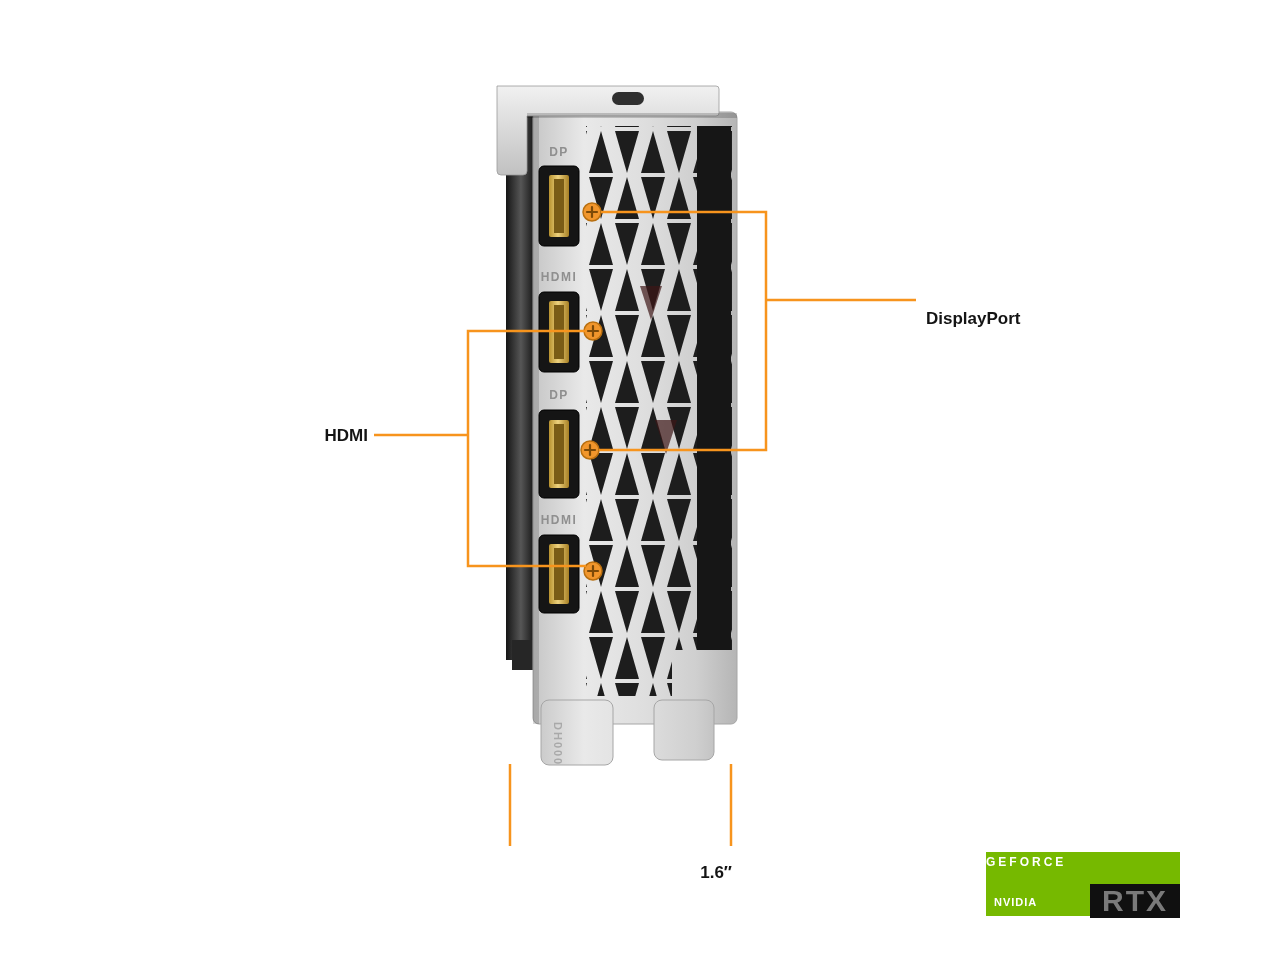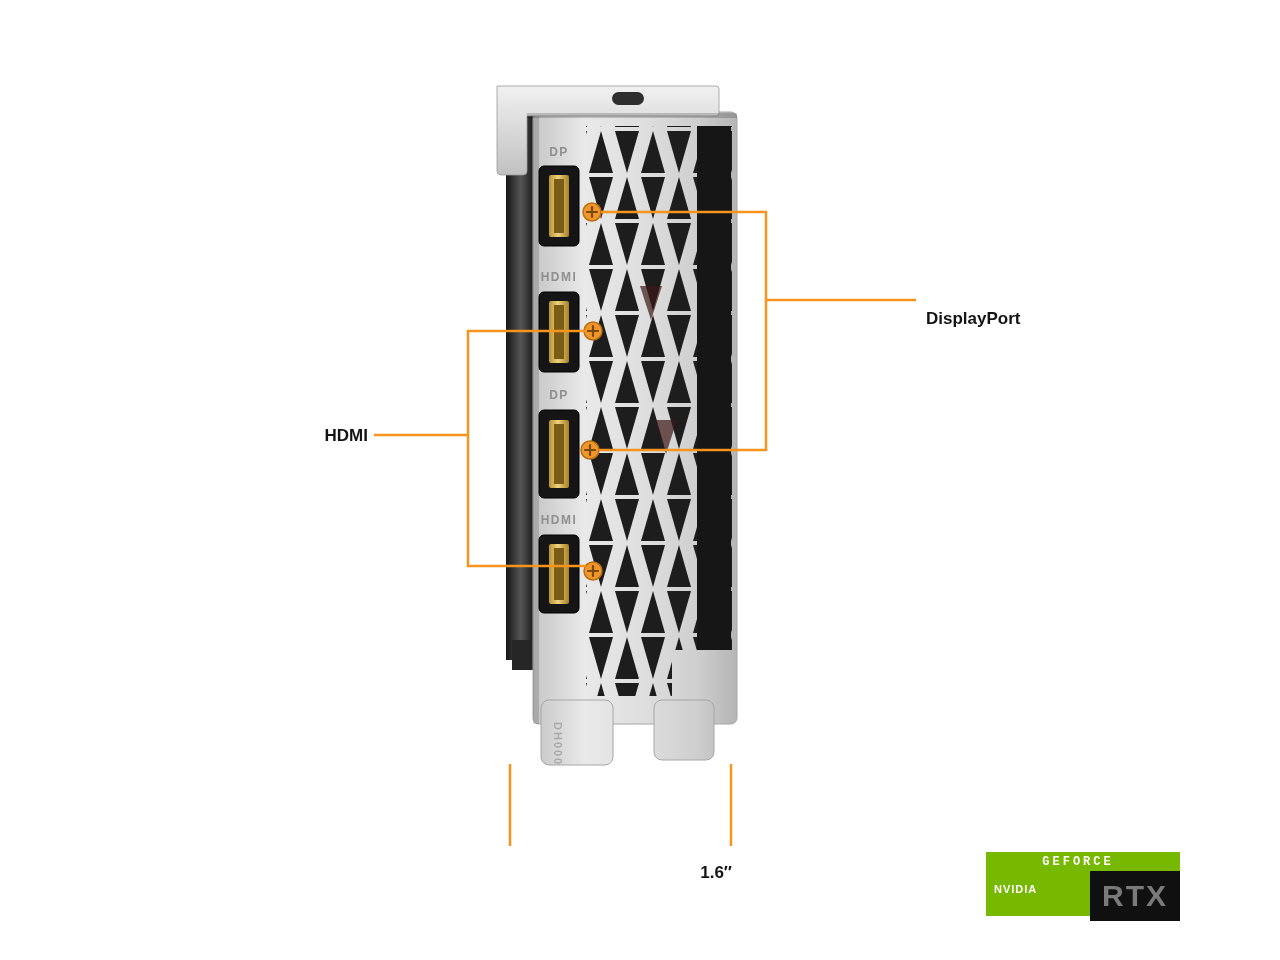--- a/index.html
+++ b/index.html
@@ -5,24 +5,24 @@
   * { margin:0; padding:0; box-sizing:border-box; }
   html,body { background:#ffffff; }
   body { font-family:"Liberation Sans", sans-serif; }
   .stage { position:relative; width:1280px; height:960px; background:#ffffff; overflow:hidden; }
   .abs { position:absolute; }
   .callout-label { position:absolute; font-weight:bold; font-size:17px; color:#141414; z-index:4; }
   .port-label { font-family:"Liberation Sans", sans-serif; font-weight:bold; font-size:12px; fill:#8f8f8f; letter-spacing:1.5px; }
   .stamp-label { font-family:"Liberation Sans", sans-serif; font-weight:bold; font-size:11px; fill:#a9a9a9; letter-spacing:2px; }
   .watermark { position:absolute; left:804px; top:845px; font-size:53px; color:rgba(128,128,128,0.92); z-index:3; white-space:nowrap; }
   .nv-badge { position:absolute; left:986px; top:852px; width:194px; height:64px; background:#76B900; z-index:2; display:flex; flex-direction:column; }
-  .nv-geforce { color:#ffffff; font-weight:bold; font-size:12px; letter-spacing:3px; text-align:center; padding:3px 10px 0 0;font-family:Liberation Mono, monospace; }
-  .nv-row { flex:1; display:flex; margin-top:2px; }
+  .nv-geforce { color:#ffffff; font-weight:bold; font-size:12px; letter-spacing:3px; text-align:left; padding:3px 10px 0 0; }
+  .nv-row { flex:1; display:flex; margin-top:15px; }
   .nv-nvidia { flex:1; color:#ffffff; font-weight:bold; font-size:11px; letter-spacing:1px; padding:12px 0 0 8px; }
-  .nv-rtx { background:#101010; color:#7a7a7a; font-weight:bold; font-size:30px; letter-spacing:2px; display:flex; align-items:center; padding:8px 12px; }
+  .nv-rtx { background:#101010; color:#7a7a7a; font-weight:bold; font-size:30px; letter-spacing:2px; display:flex; align-items:center; padding:0 12px; }
 </style>
 </head>
 <body>
 
 <div class="stage">
 
   <svg class="abs" style="left:0; top:0;" width="1280" height="960" viewBox="0 0 1280 960">
     <defs>
       <linearGradient id="metal" gradientUnits="userSpaceOnUse" x1="533" y1="0" x2="737" y2="0">
         <stop offset="0" stop-color="#c6c6c6"></stop>

